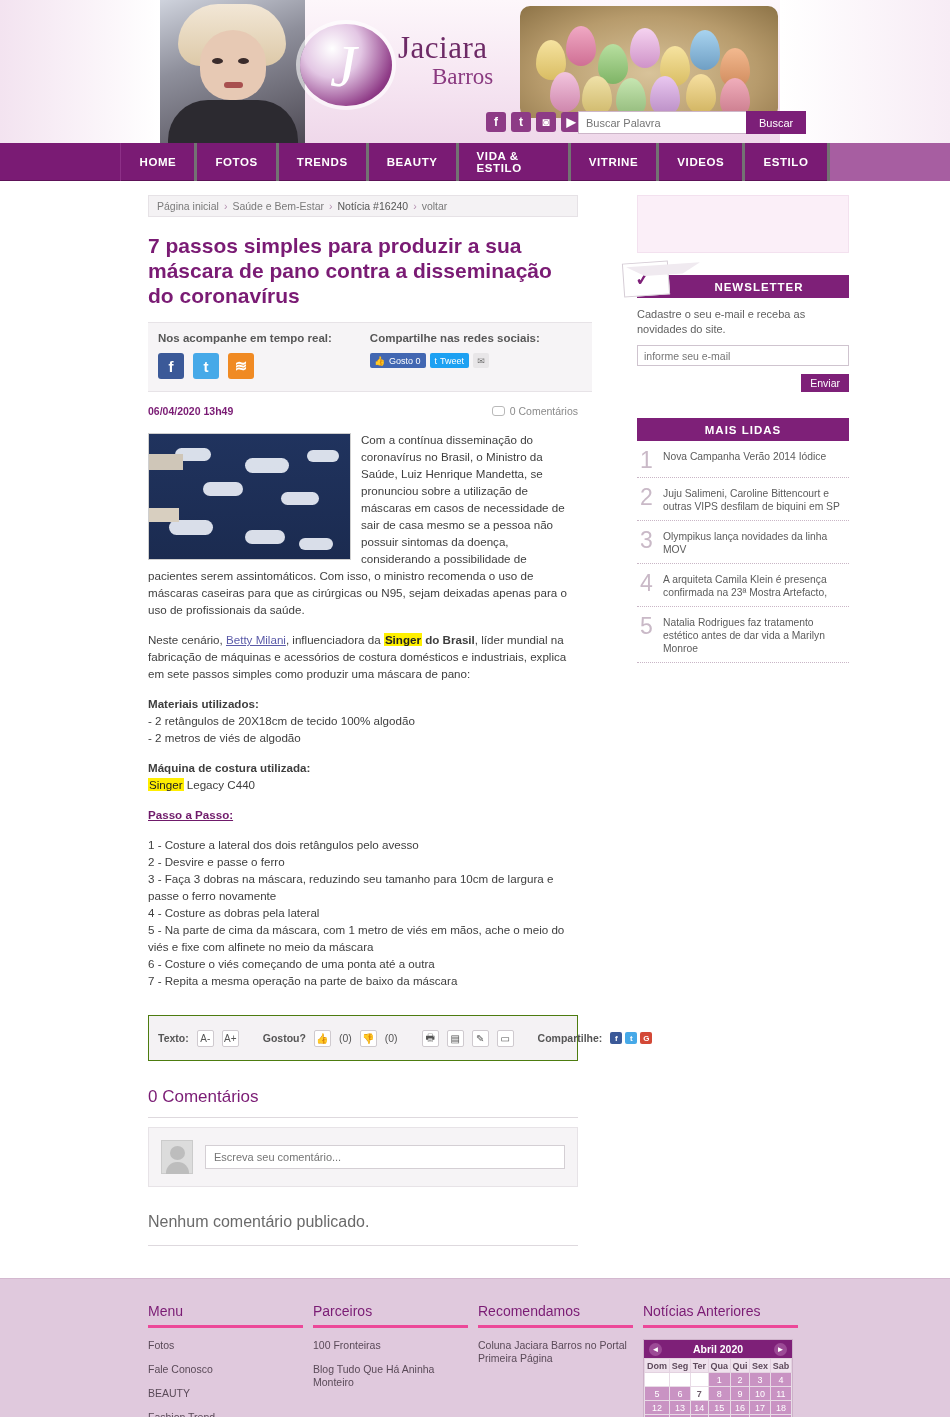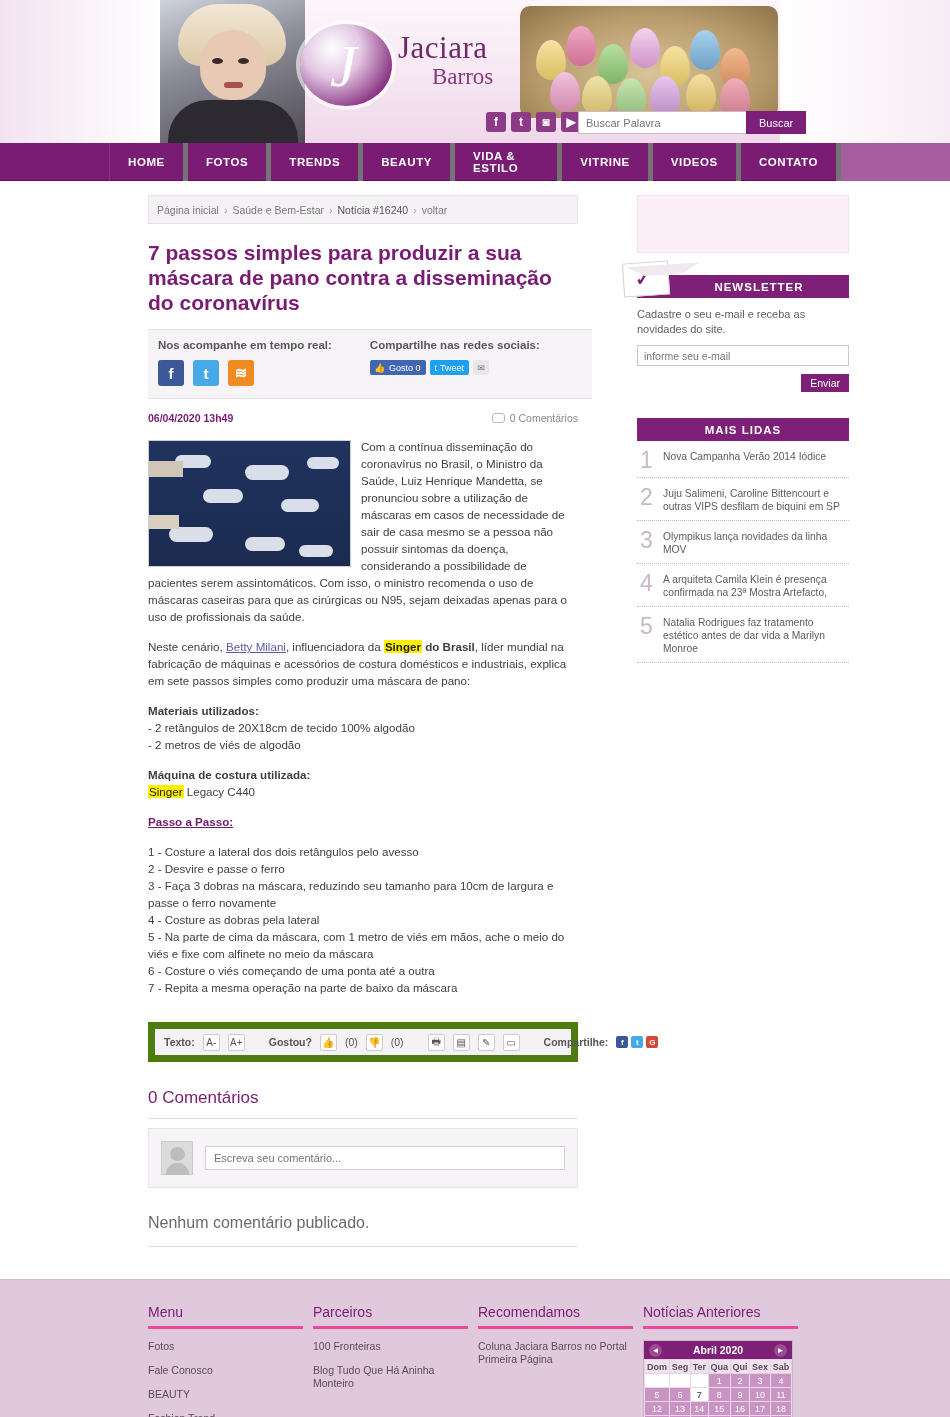--- a/index.html
+++ b/index.html
@@ -109,33 +109,33 @@
 
   
   .nav {
     height:38px; background:#7a1b74; display:flex; align-items:stretch;
     box-shadow: inset 0 -1px 0 #5d1257;
   }
   .nav .spacer { width:150px; }
   .nav a {
     color:#fff; text-decoration:none; font-size:11.5px; font-weight:bold;
     letter-spacing:.6px; padding:0 18px; display:flex; align-items:center;
-    border-right:5px solid #737373;
+    border-right:3px solid #737373;
   }
   .nav a:first-of-type { border-left:1px solid #8d3087; }
   .nav .navtail { flex:1; background:#7a1b74; }
   .nav .navend { width:150px; background:#a75ea1; }
 
   
   .content { display:flex; width:950px; padding-top:14px; }
   .col-main { width:444px; margin-left:148px; }
   .col-side { width:212px; margin-left:45px; }
 
   .breadcrumb {
-    background:#f4f2f4; border:1px solid #e6e2e6; height:29px;
+    background:#f4f2f4; border:1px solid #e6e2e6; height:22px;
     display:flex; align-items:center; padding:0 8px; font-size:10.5px; color:#7a7a7a;
     width:430px;
   }
   .breadcrumb a { color:#7a7a7a; text-decoration:none; }
   .breadcrumb .sep { margin:0 5px; color:#b48fb0; }
   .breadcrumb .bc-strong { color:#555; }
 
   h1.title {
     font-size:21px; line-height:25px; color:#7a1b74; font-weight:bold;
     margin:16px 0 14px 0; width:425px;
@@ -190,22 +190,22 @@
     position:absolute; left:0; top:74px; width:30px; height:14px; background:#d8cfc0;
   }
   .link-in { color:#5a5aa8; text-decoration:underline; }
   .hl { background:#fff000; padding:0 1px; font-weight:bold; color:#222; }
   .hl2 { background:#ffee00; padding:0 1px; color:#222; }
   .bold { font-weight:bold; }
   .steps-title { color:#6f1a6a; font-weight:bold; text-decoration:underline;text-align:center; }
 
   
   .tools {
-    margin-top:26px; background:#f4f2f4; border:7px solid #4d7c0f;
-    height:40px; display:flex; align-items:center; padding:0 9px; gap:8px;
+    margin-top:26px; background:#f4f2f4; border:1px solid #4d7c0f;
+    height:46px; display:flex; align-items:center; padding:0 9px; gap:8px;
     font-size:10.5px; color:#555; width:430px;
   }
   .tools .bt {
     border:1px solid #cfcacf; background:#fff; border-radius:2px;
     height:17px; min-width:17px; display:flex; align-items:center; justify-content:center;
     font-size:10px; color:#555; padding:0 3px;
   }
   .tools .sep { width:1px; height:18px; background:#ddd8dd; margin:0 4px; }
   .tools .sm { display:flex; gap:3px; }
   .tools .sm span {
@@ -378,21 +378,21 @@
 
   <div class="nav">
     <div class="spacer"></div>
     <a href="#">HOME</a>
     <a href="#">FOTOS</a>
     <a href="#">TRENDS</a>
     <a href="#">BEAUTY</a>
     <a href="#">VIDA &amp; ESTILO</a>
     <a href="#">VITRINE</a>
     <a href="#">VIDEOS</a>
-    <a href="#">CONTATO</a>
+    <a href="#">ESTILO</a>
     <div class="navtail"></div>
     <div class="navend"></div>
   </div>
 
   <div class="content">
 
     <div class="col-main">
 
       <div class="breadcrumb">
         <a href="#">Página inicial</a>

